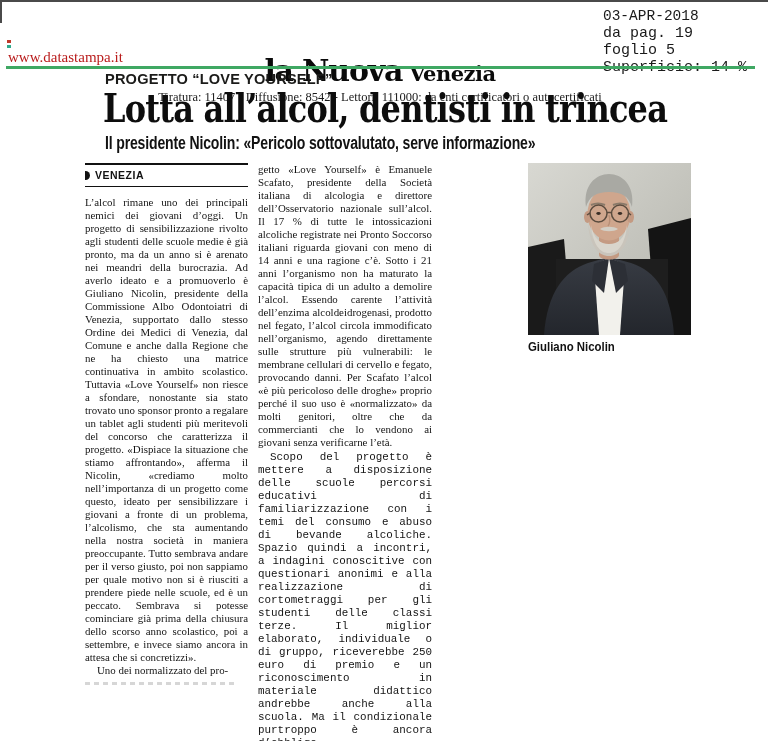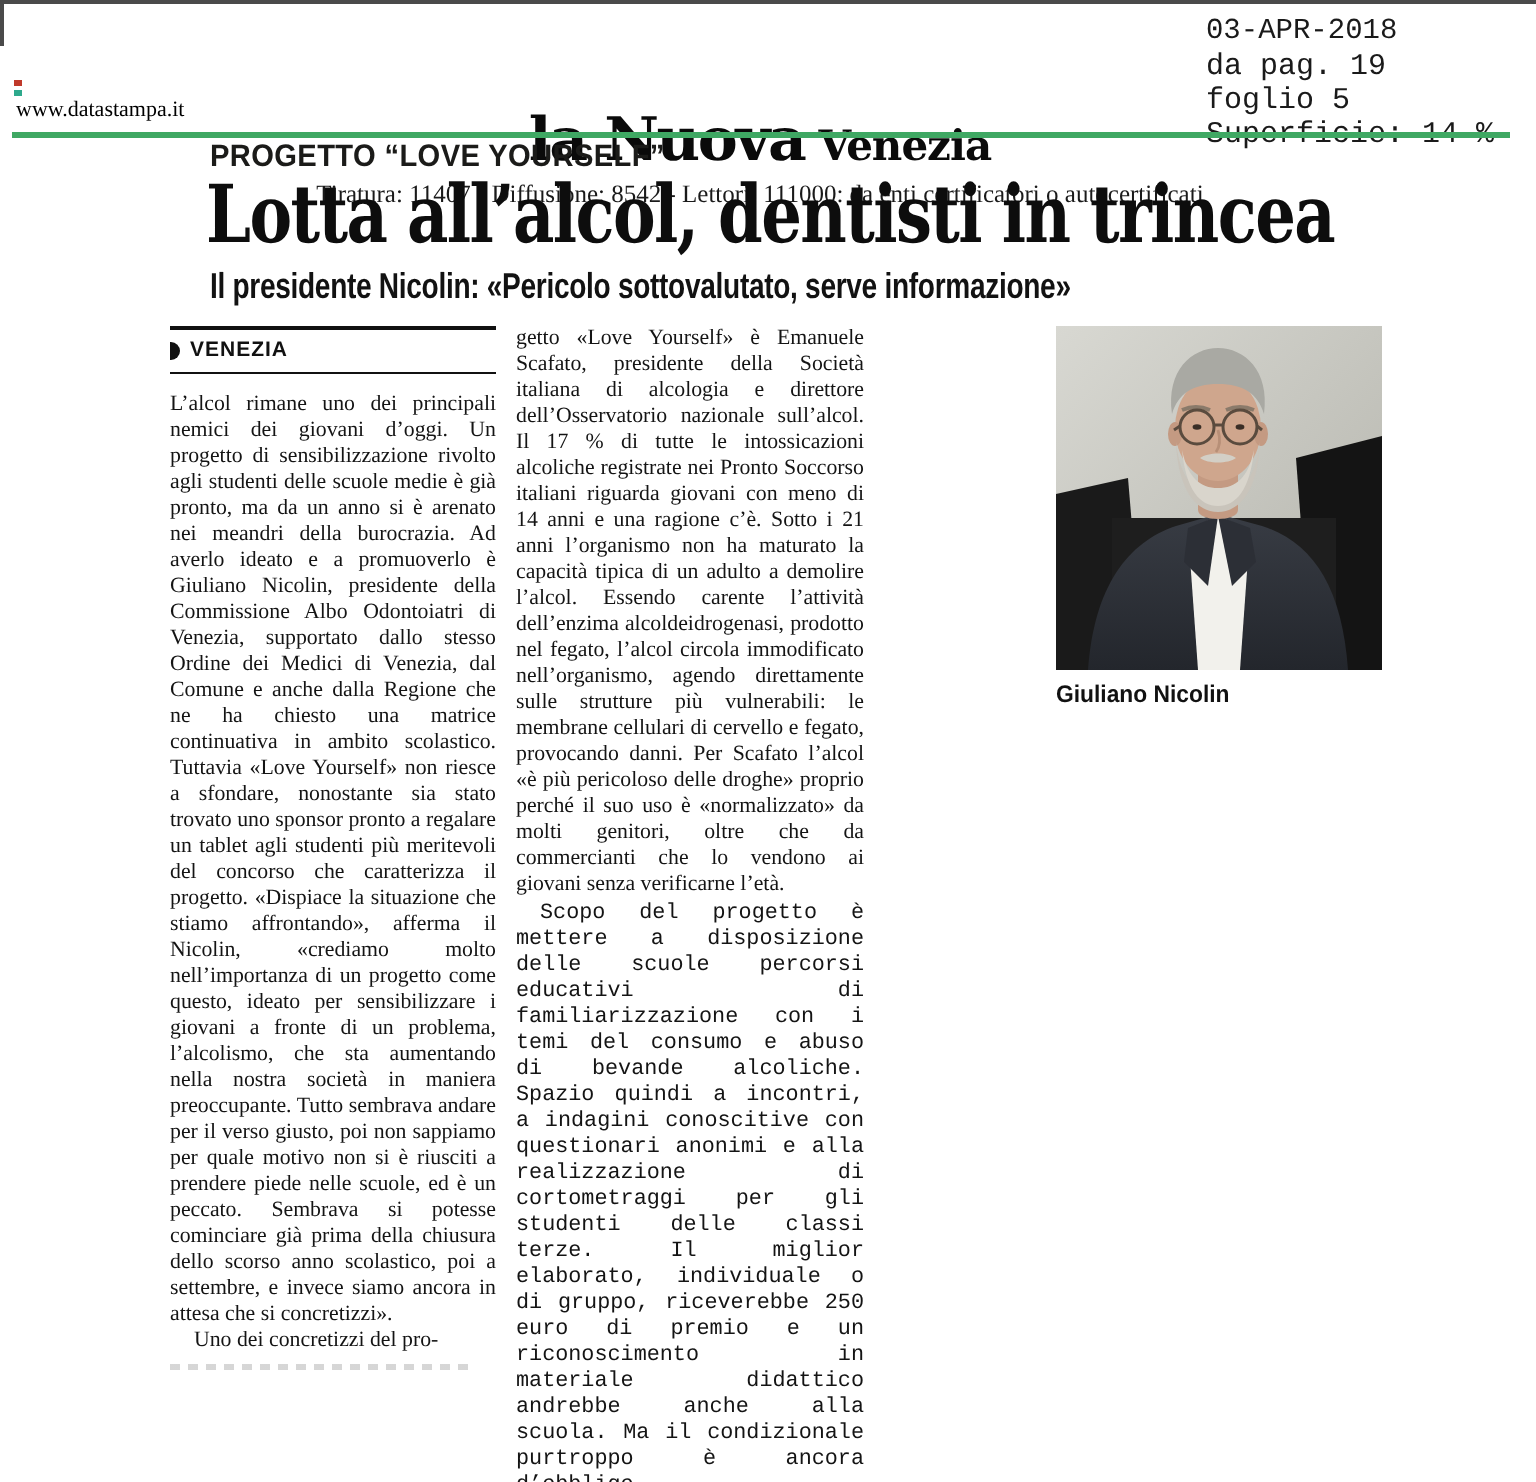--- a/index.html
+++ b/index.html
@@ -6,21 +6,21 @@
   body{
     width:768px;height:741px;position:relative;overflow:hidden;
     background:#ffffff;font-family:"Liberation Serif",serif;color:#141414;
   }
   
   .top-line{position:absolute;left:0;top:0;width:768px;height:2px;background:#4a4a4a;}
   .left-tick{position:absolute;left:0;top:0;width:2px;height:23px;background:#4a4a4a;}
   .mark-red{position:absolute;left:7px;top:40px;width:4px;height:3px;}
   .mark-green{position:absolute;left:7px;top:45px;width:4px;height:3px;}
   
-  .hdr-site{position:absolute;left:8px;top:49px;font-size:11px;color:#000000;}
+  .hdr-site{position:absolute;left:8px;top:49px;font-size:15px;color:#b91c1c;}
   .hdr-center{position:absolute;left:120px;width:520px;top:5px;text-align:center;margin-top:48px;}
   .masthead{white-space:nowrap;}
   .masthead-main{font-family:"DejaVu Serif",serif;font-weight:bold;font-size:30px;letter-spacing:-1.2px;color:#0a0a0a;}
   .masthead-city{font-family:"DejaVu Serif",serif;font-weight:bold;font-size:21px;letter-spacing:-.5px;color:#0a0a0a;margin-left:7px;}
   .hdr-director{font-size:12.5px;margin-top:2px;color:#1a1a1a;}
   .hdr-stats{font-size:12.5px;margin-top:2px;color:#1a1a1a;}
   .hdr-right{position:absolute;right:21px;top:8px;color:#1a1a1a;line-height:1.12;font-family:Liberation Mono, monospace;}
   .hdr-date{font-size:14.5px;margin-bottom:2px;}
   .hdr-pageref,.hdr-sheet,.hdr-surface{font-size:15px;}
   .green-rule{position:absolute;left:6px;top:66px;width:749px;height:3px;}
@@ -84,21 +84,21 @@
 <div class="kicker">PROGETTO “LOVE YOURSELF”</div>
 <div class="headline">Lotta all’alcol, dentisti in trincea</div>
 <div class="subhead">Il presidente Nicolin: «Pericolo sottovalutato, serve informazione»</div>
 
 <div class="col col1">
   <div class="dateline">
     <span class="bullet"></span>
     <span>VENEZIA</span>
   </div>
   <p>L’alcol rimane uno dei principali nemici dei giovani d’oggi. Un progetto di sensibilizzazione rivolto agli studenti delle scuole medie è già pronto, ma da un anno si è arenato nei meandri della burocrazia. Ad averlo ideato e a promuoverlo è Giuliano Nicolin, presidente della Commissione Albo Odontoiatri di Venezia, supportato dallo stesso Ordine dei Medici di Venezia, dal Comune e anche dalla Regione che ne ha chiesto una matrice continuativa in ambito scolastico. Tuttavia «Love Yourself» non riesce a sfondare, nonostante sia stato trovato uno sponsor pronto a regalare un tablet agli studenti più meritevoli del concorso che caratterizza il progetto. «Dispiace la situazione che stiamo affrontando», afferma il Nicolin, «crediamo molto nell’importanza di un progetto come questo, ideato per sensibilizzare i giovani a fronte di un problema, l’alcolismo, che sta aumentando nella nostra società in maniera preoccupante. Tutto sembrava andare per il verso giusto, poi non sappiamo per quale motivo non si è riusciti a prendere piede nelle scuole, ed è un peccato. Sembrava si potesse cominciare già prima della chiusura dello scorso anno scolastico, poi a settembre, e invece siamo ancora in attesa che si concretizzi».</p>
-  <p class="indent">Uno dei concretizzi del pro-</p>
+  <p class="indent">Uno dei normalizzato del pro-</p>
   <div class="clip-strip"></div>
 </div>
 
 <div class="col col2">
   <p>getto «Love Yourself» è Emanuele Scafato, presidente della Società italiana di alcologia e direttore dell’Osservatorio nazionale sull’alcol. Il 17 % di tutte le intossicazioni alcoliche registrate nei Pronto Soccorso italiani riguarda giovani con meno di 14 anni e una ragione c’è. Sotto i 21 anni l’organismo non ha maturato la capacità tipica di un adulto a demolire l’alcol. Essendo carente l’attività dell’enzima alcoldeidrogenasi, prodotto nel fegato, l’alcol circola immodificato nell’organismo, agendo direttamente sulle strutture più vulnerabili: le membrane cellulari di cervello e fegato, provocando danni. Per Scafato l’alcol «è più pericoloso delle droghe» proprio perché il suo uso è «normalizzato» da molti genitori, oltre che da commercianti che lo vendono ai giovani senza verificarne l’età.</p>
   <p class="indent">Scopo del progetto è mettere a disposizione delle scuole percorsi educativi di familiarizzazione con i temi del consumo e abuso di bevande alcoliche. Spazio quindi a incontri, a indagini conoscitive con questionari anonimi e alla realizzazione di cortometraggi per gli studenti delle classi terze. Il miglior elaborato, individuale o di gruppo, riceverebbe 250 euro di premio e un riconoscimento in materiale didattico andrebbe anche alla scuola. Ma il condizionale purtroppo è ancora d’obbligo.</p>
   <div class="byline">Simone Bianchi</div>
 </div>
 
 <div class="figure">

